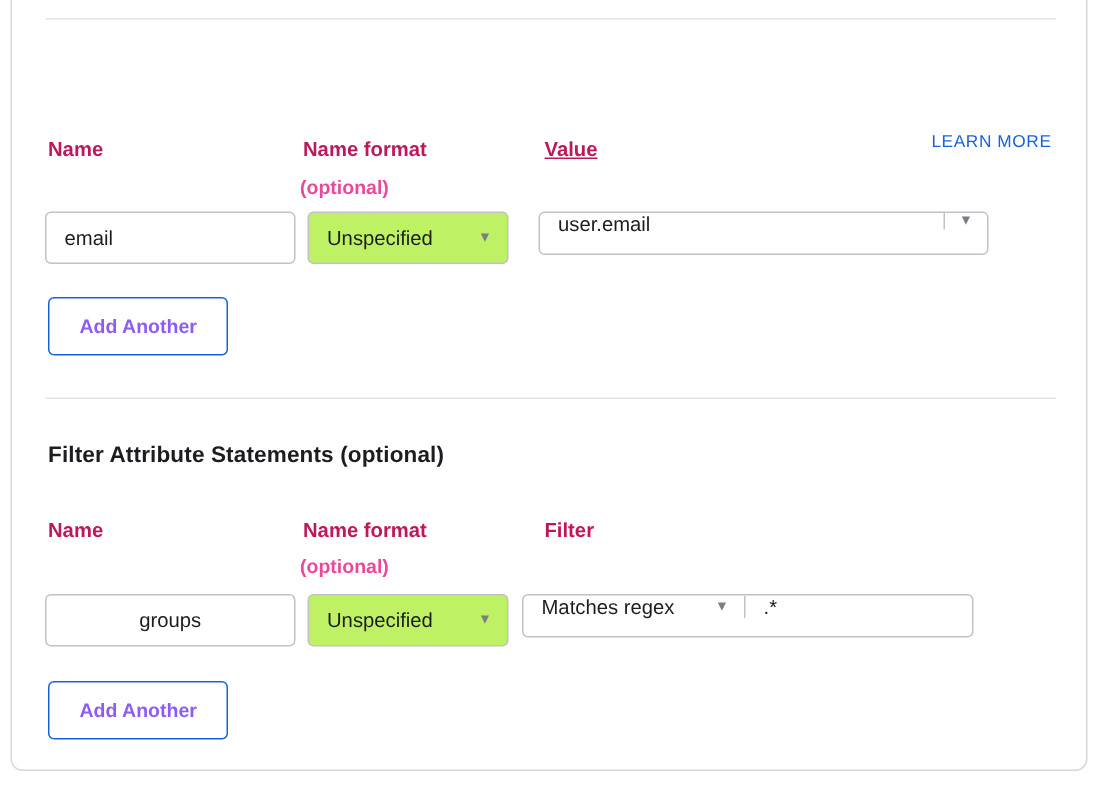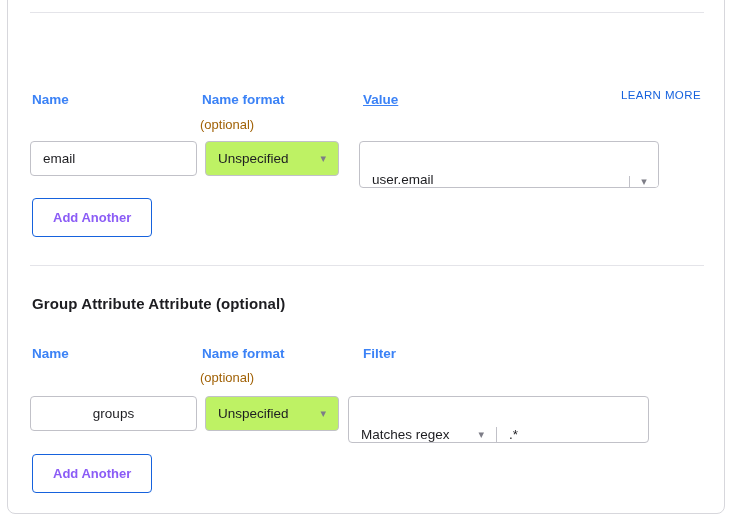--- a/index.html
+++ b/index.html
@@ -42,28 +42,28 @@
     letter-spacing: 0.4px;
     color: #1662dd;
     text-decoration: none;
     cursor: pointer;
     line-height: 12px;
   }
   .col-label {
     position: absolute;
     font-size: 13.5px;
     font-weight: 700;
-    color: #3b82f6;
+    color: #be185d;
     line-height: 14px;
   }
   .optional-note {
     position: absolute;
     font-size: 13px;
-    font-weight: 400;
-    color: #a16207;
+    font-weight: 700;
+    color: #ec4899;
     line-height: 14px;
   }
   .text-input {
     position: absolute;
     height: 35px;
     border: 1px solid #c1c1c8;
     border-radius: 4px;
     background: #ffffff;
     font-family: "Liberation Sans", sans-serif;
     font-size: 13.5px;
@@ -86,26 +86,26 @@
     cursor: pointer;
   }
   .caret {
     color: #7d7d87;
     font-size: 11px;
     line-height: 1;
     pointer-events: none;
   }
   .combo {
     position: absolute;
-    height: 47px;
+    height: 29px;
     border: 1px solid #c1c1c8;
     border-radius: 4px;
     background: #ffffff;
     display: flex;
-    align-items: flex-end;
+    align-items: flex-start;
     overflow: hidden;
   }
   .combo .combo-input {
     flex: 1 1 auto;
     border: none;
     outline: none;
     font-family: "Liberation Sans", sans-serif;
     font-size: 13.5px;
     color: #1d1d21;
     padding: 0 12px;
@@ -173,21 +173,21 @@
     <input class="combo-input" type="text" value="user.email" style="">
     <div class="combo-caret-btn">
       <span class="caret">▾</span>
     </div>
   </div>
 
   <button class="add-btn" style="top:198px;">Add Another</button>
 
   <div class="hr" style="top:265px;"></div>
 
-  <div class="section-title" style="top:296px;">Group Attribute Attribute (optional)</div>
+  <div class="section-title" style="top:296px;">Filter Attribute Statements (optional)</div>
 
   <div class="col-label" style="left:32px; top:347px;">Name</div>
   <div class="col-label" style="left:202px; top:347px;">Name format</div>
   <div class="optional-note" style="left:200px; top:371px;">(optional)</div>
   <div class="col-label" style="left:363px; top:347px;">Filter</div>
 
   <input class="text-input" style="left: 30px; top: 396px; width: 167px; text-align: center;" type="text" value="groups">
 
   <div class="select-box" style="left:205px; top:396px; width:134px;">
     <span>Unspecified</span>

